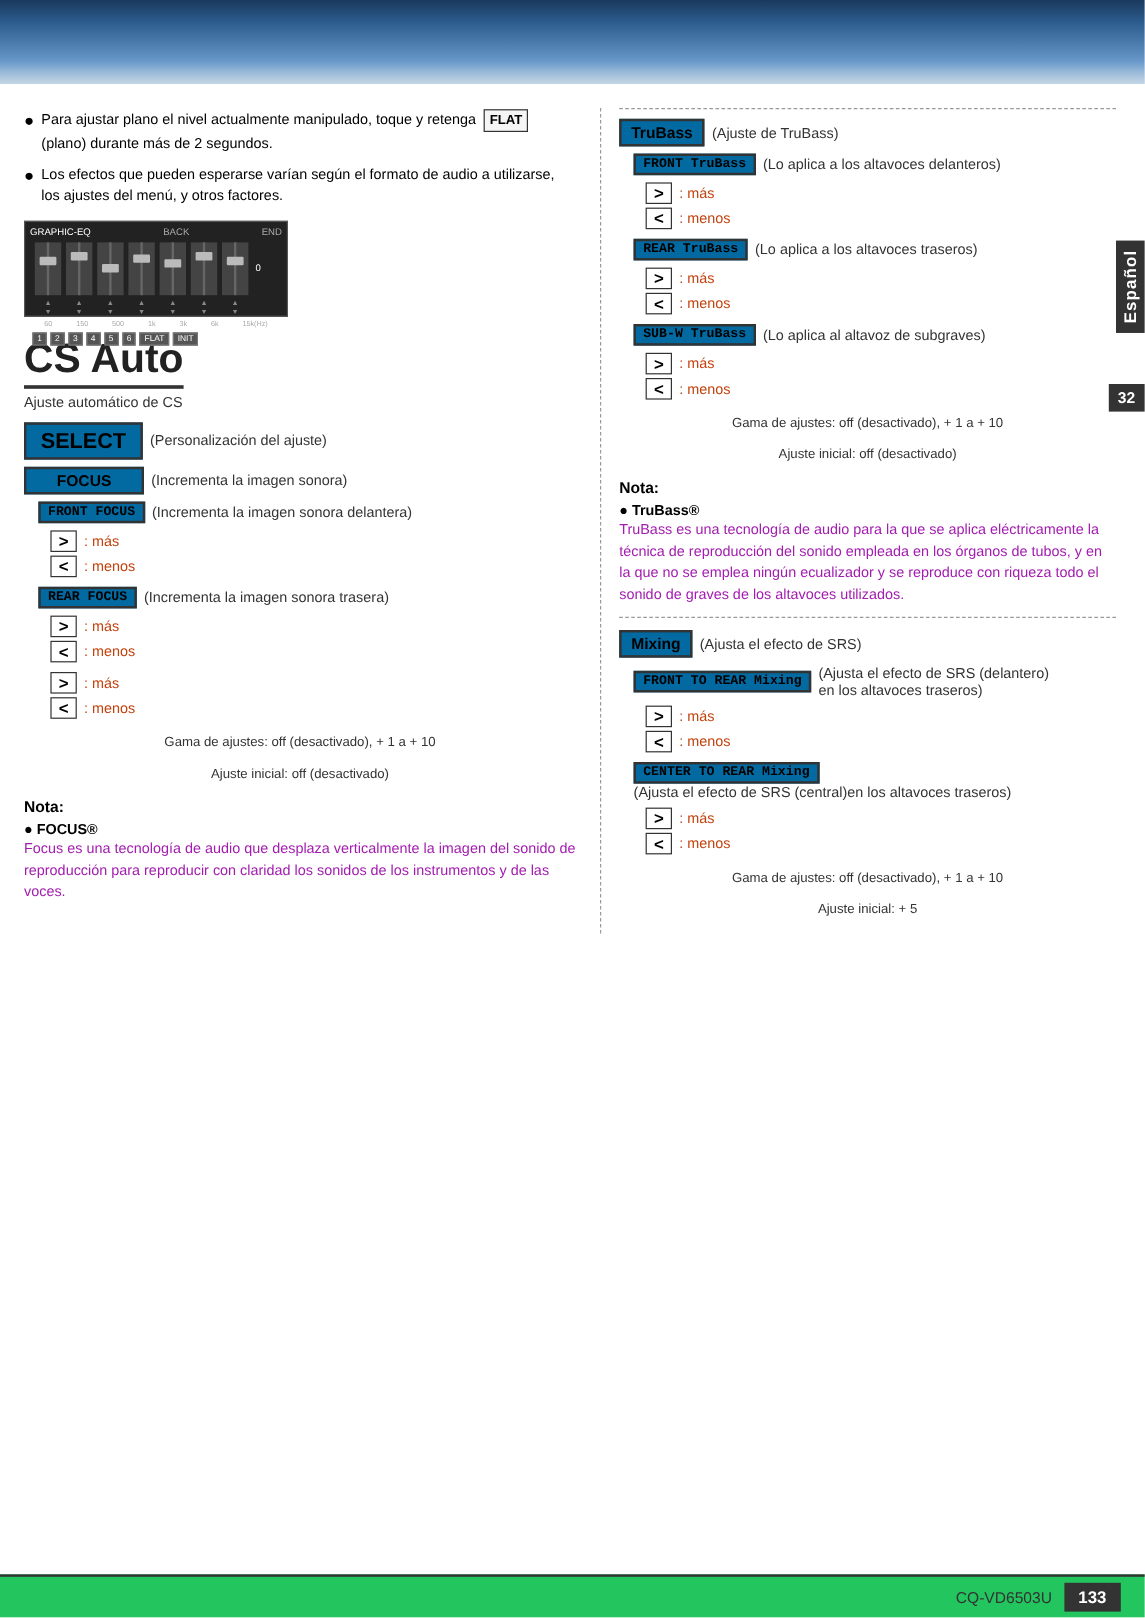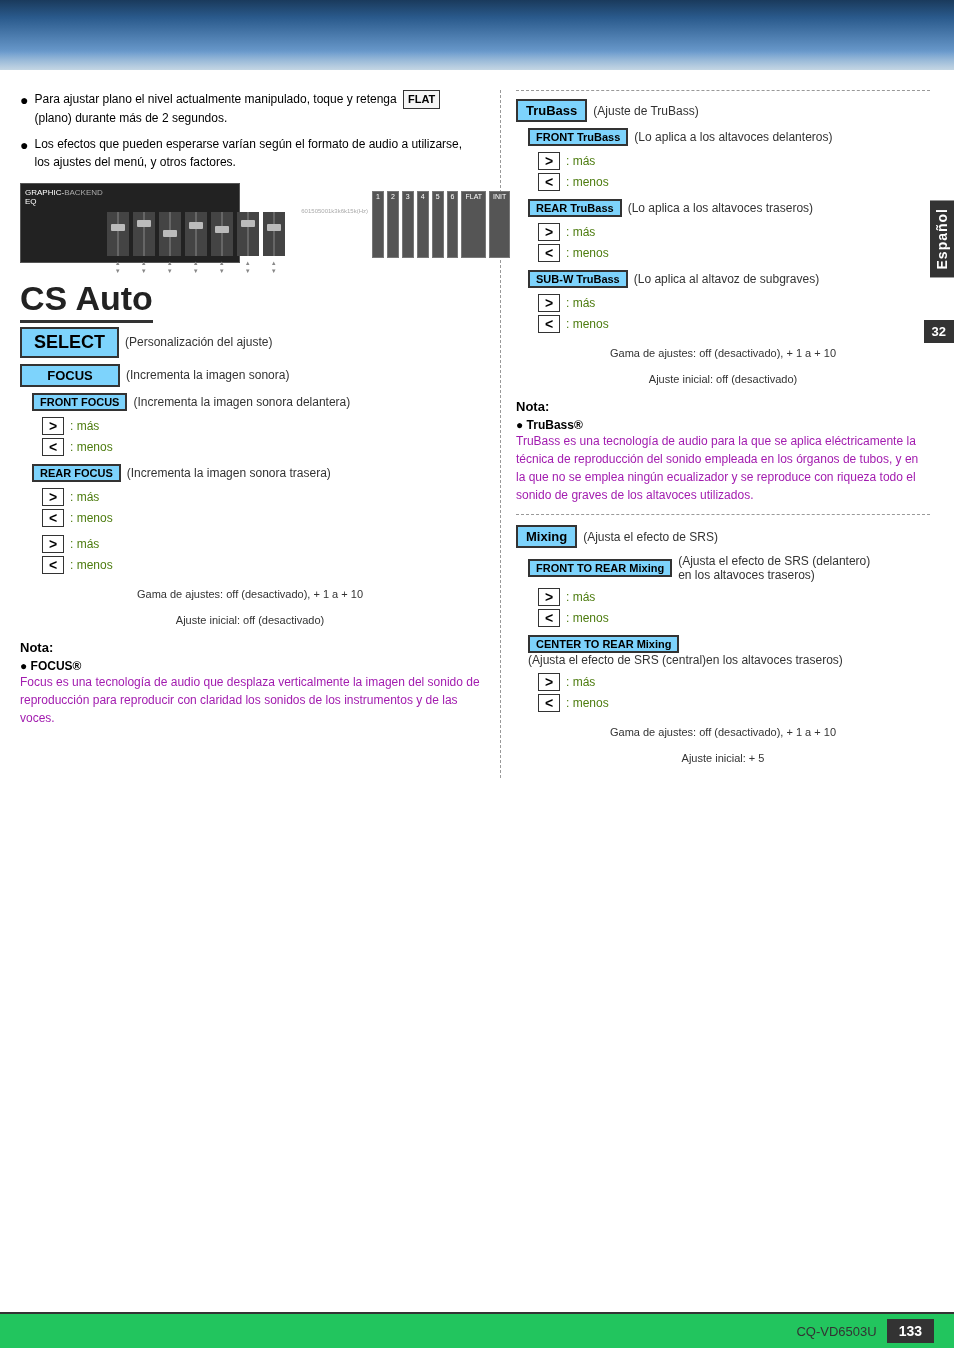--- a/index.html
+++ b/index.html
@@ -107,21 +107,21 @@
 
     
     .graphic-eq {
       width: 220px;
       height: 80px;
       background: #222;
       margin: 8px 0 16px 0;
       position: relative;
       border: 1px solid #555;
       display: flex;
-      flex-direction: row;
+      flex-direction: column;
       align-items: stretch;
       padding: 4px;
     }
     .eq-top-bar {
       display: flex;
       justify-content: space-between;
       color: #fff;
       font-size: 8px;
       margin-bottom: 2px;
     }
@@ -142,31 +142,32 @@
       color: #333;
     }
 
     
     .label-box {
       display: inline-block;
       border: 2px solid #333;
       padding: 2px 8px;
       font-weight: bold;
       font-size: 13px;
-      background: #7dd3fc;
+      background: #0369a1;
       margin-right: 6px;
       vertical-align: middle;
     }
     .label-box.large {
       font-size: 18px;
       padding: 3px 12px;
     }
     .label-box.small {
       font-size: 11px;
       padding: 1px 6px;
+      font-family: Liberation Mono, monospace;
     }
     .label-box.medium {
       font-size: 13px;
       padding: 2px 8px;
     }
 
     
     .section-row {
       display: flex;
       align-items: center;
@@ -192,21 +193,21 @@
       height: 18px;
       text-align: center;
       line-height: 16px;
       font-size: 14px;
       font-weight: bold;
       margin-right: 6px;
       background: #fff;
     }
     .arrow-label {
       font-size: 12px;
-      color: #4d7c0f;
+      color: #c2410c;
     }
 
     
     .sub-section {
       margin-left: 12px;
       margin-bottom: 8px;
     }
 
     
     .range-text {
@@ -370,20 +371,21 @@
         <span style="background:#555;color:#fff;font-size:7px;padding:1px 3px;border:1px solid #777;">4</span>
         <span style="background:#555;color:#fff;font-size:7px;padding:1px 3px;border:1px solid #777;">5</span>
         <span style="background:#555;color:#fff;font-size:7px;padding:1px 3px;border:1px solid #777;">6</span>
         <span style="background:#555;color:#fff;font-size:7px;padding:1px 3px;border:1px solid #777;">FLAT</span>
         <span style="background:#555;color:#fff;font-size:7px;padding:1px 3px;border:1px solid #777;">INIT</span>
       </div>
     </div>
 
     <div class="section-block">
       <div class="cs-auto-heading">CS Auto</div>
+      <div class="cs-auto-sub">Ajuste automático de CS</div>
 
       
       <div class="section-row">
         <span class="label-box large">SELECT</span>
         <span class="section-desc">(Personalización del ajuste)</span>
       </div>
 
       
       <div class="section-row">
         <span class="label-box medium" style="min-width:100px;text-align:center;">FOCUS</span>

